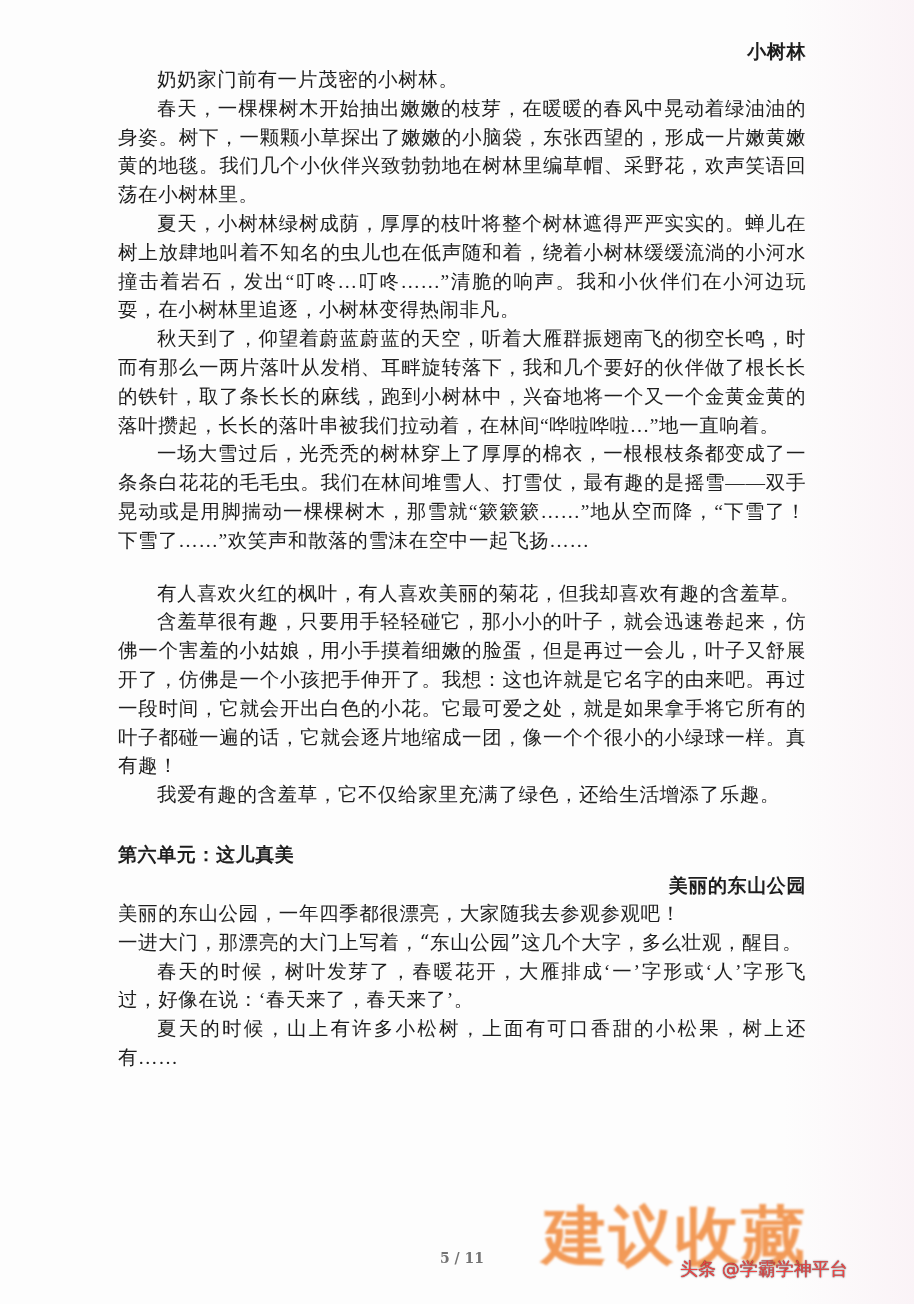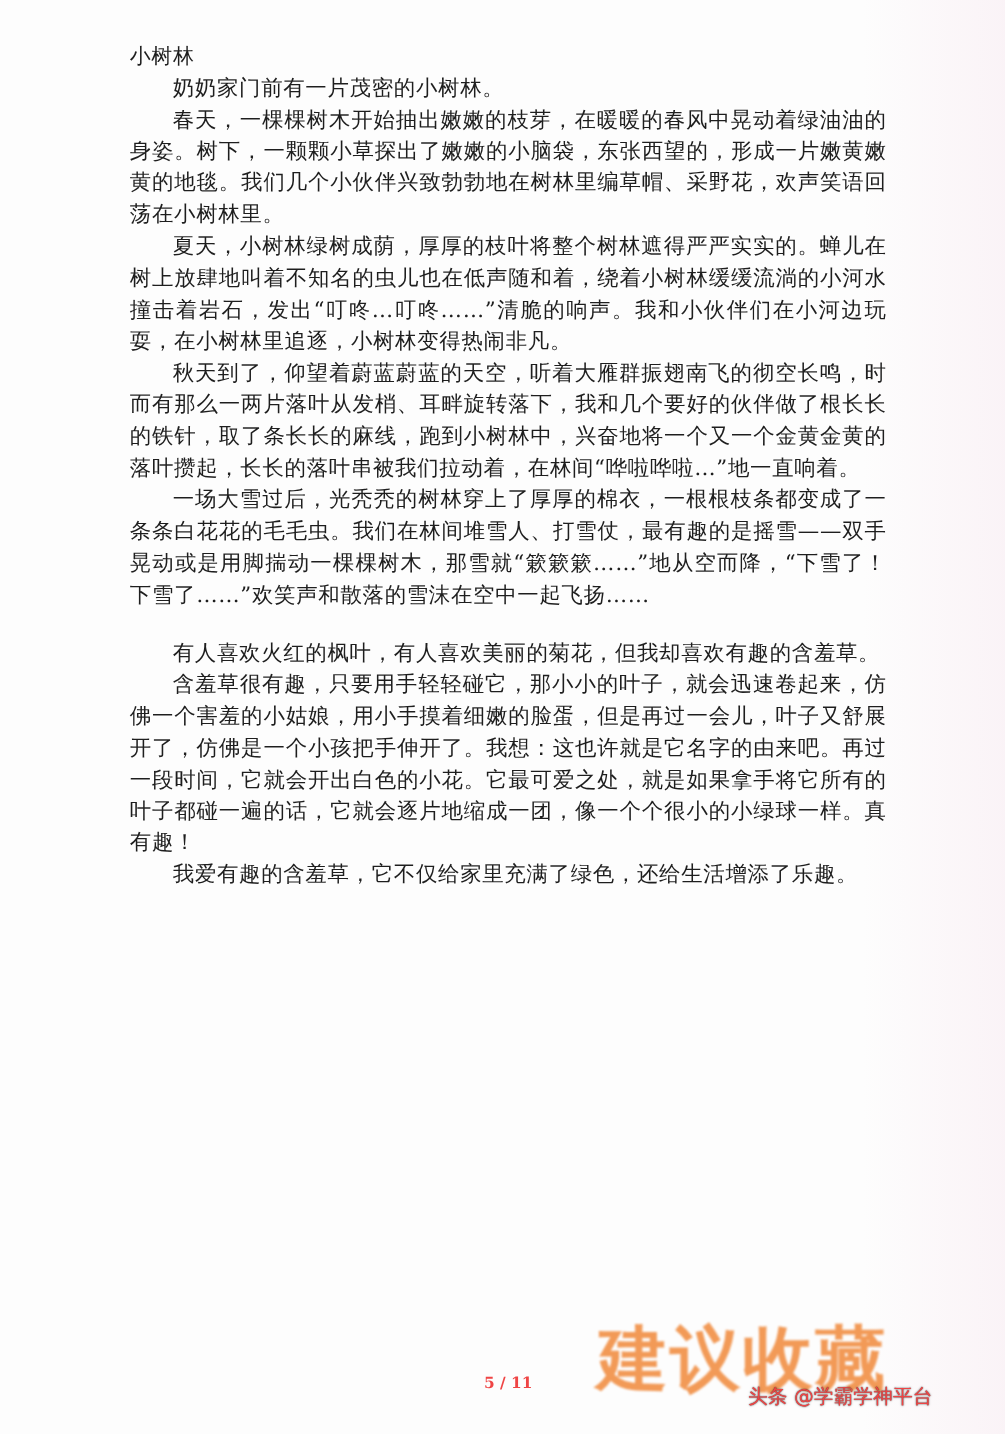--- a/index.html
+++ b/index.html
@@ -13,32 +13,32 @@
   .page-tint {
     position: absolute; right: 0; top: 0; width: 130px; height: 1304px;
     background: linear-gradient(to right, rgba(253,250,252,0), rgba(250,242,246,0.9));
   }
   .doc {
     position: absolute; left: 118px; top: 36px; width: 688px;
     font-size: 19.5px; line-height: 28.8px; letter-spacing: 0.6px;
     filter: blur(0.35px);
   }
   .title {
-    text-align: left; font-weight: normal; font-size: 19px;
+    text-align: right; font-weight: bold; font-size: 19px;
     margin: 0; line-height: 30px;
   }
-  .para { margin: 0; text-indent: 2em; text-align: justify; }
+  .para { margin: 0; text-indent: 2em; text-align: justify; font-family: Liberation Serif, serif; }
   .para-noindent { margin: 0; text-indent: 0; text-align: justify; }
   .section { margin-bottom: 0; }
   .gap-1 { height: 24px; }
   .gap-2 { height: 28px; }
   .unit-heading { font-weight: bold; font-size: 19px; margin: 0; line-height: 32px; }
   .page-number {
     position: absolute; left: 440px; top: 1250px;
-    font-family: "DejaVu Serif", serif; font-weight: bold; font-size: 14px; color: #ef4444;
+    font-family: "DejaVu Serif", serif; font-weight: bold; font-size: 14px; color: #737373;
   }
   .watermark-big {
     position: absolute; left: 543px; top: 1196px;
     font-family: "DejaVu Sans", sans-serif; font-weight: bold;
     font-size: 64px; letter-spacing: 2px; color: rgba(240,136,58,0.85);
     filter: blur(1.2px);
     line-height: 80px;
   }
   .watermark-source {
     position: absolute; left: 680px; top: 1257px;
@@ -65,18 +65,26 @@
   <div class="gap-1"></div>
 
   <div class="section">
     <p class="para">有人喜欢火红的枫叶，有人喜欢美丽的菊花，但我却喜欢有趣的含羞草。</p>
     <p class="para">含羞草很有趣，只要用手轻轻碰它，那小小的叶子，就会迅速卷起来，仿佛一个害羞的小姑娘，用小手摸着细嫩的脸蛋，但是再过一会儿，叶子又舒展开了，仿佛是一个小孩把手伸开了。我想：这也许就是它名字的由来吧。再过一段时间，它就会开出白色的小花。它最可爱之处，就是如果拿手将它所有的叶子都碰一遍的话，它就会逐片地缩成一团，像一个个很小的小绿球一样。真有趣！</p>
     <p class="para">我爱有趣的含羞草，它不仅给家里充满了绿色，还给生活增添了乐趣。</p>
   </div>
 
   <div class="gap-2"></div>
 
+  <div class="section">
+    <h3 class="unit-heading">第六单元：这儿真美</h3>
+    <h2 class="title">美丽的东山公园</h2>
+    <p class="para-noindent">美丽的东山公园，一年四季都很漂亮，大家随我去参观参观吧！</p>
+    <p class="para-noindent">一进大门，那漂亮的大门上写着，“东山公园”这几个大字，多么壮观，醒目。</p>
+    <p class="para">春天的时候，树叶发芽了，春暖花开，大雁排成‘一’字形或‘人’字形飞过，好像在说：‘春天来了，春天来了’。</p>
+    <p class="para">夏天的时候，山上有许多小松树，上面有可口香甜的小松果，树上还有……</p>
+  </div>
 </div>
 
 <div class="page-number">5 / 11</div>
 
 <div class="watermark-big">建议收藏</div>
 <div class="watermark-source">头条 @学霸学神平台</div>
 
 </body></html>

